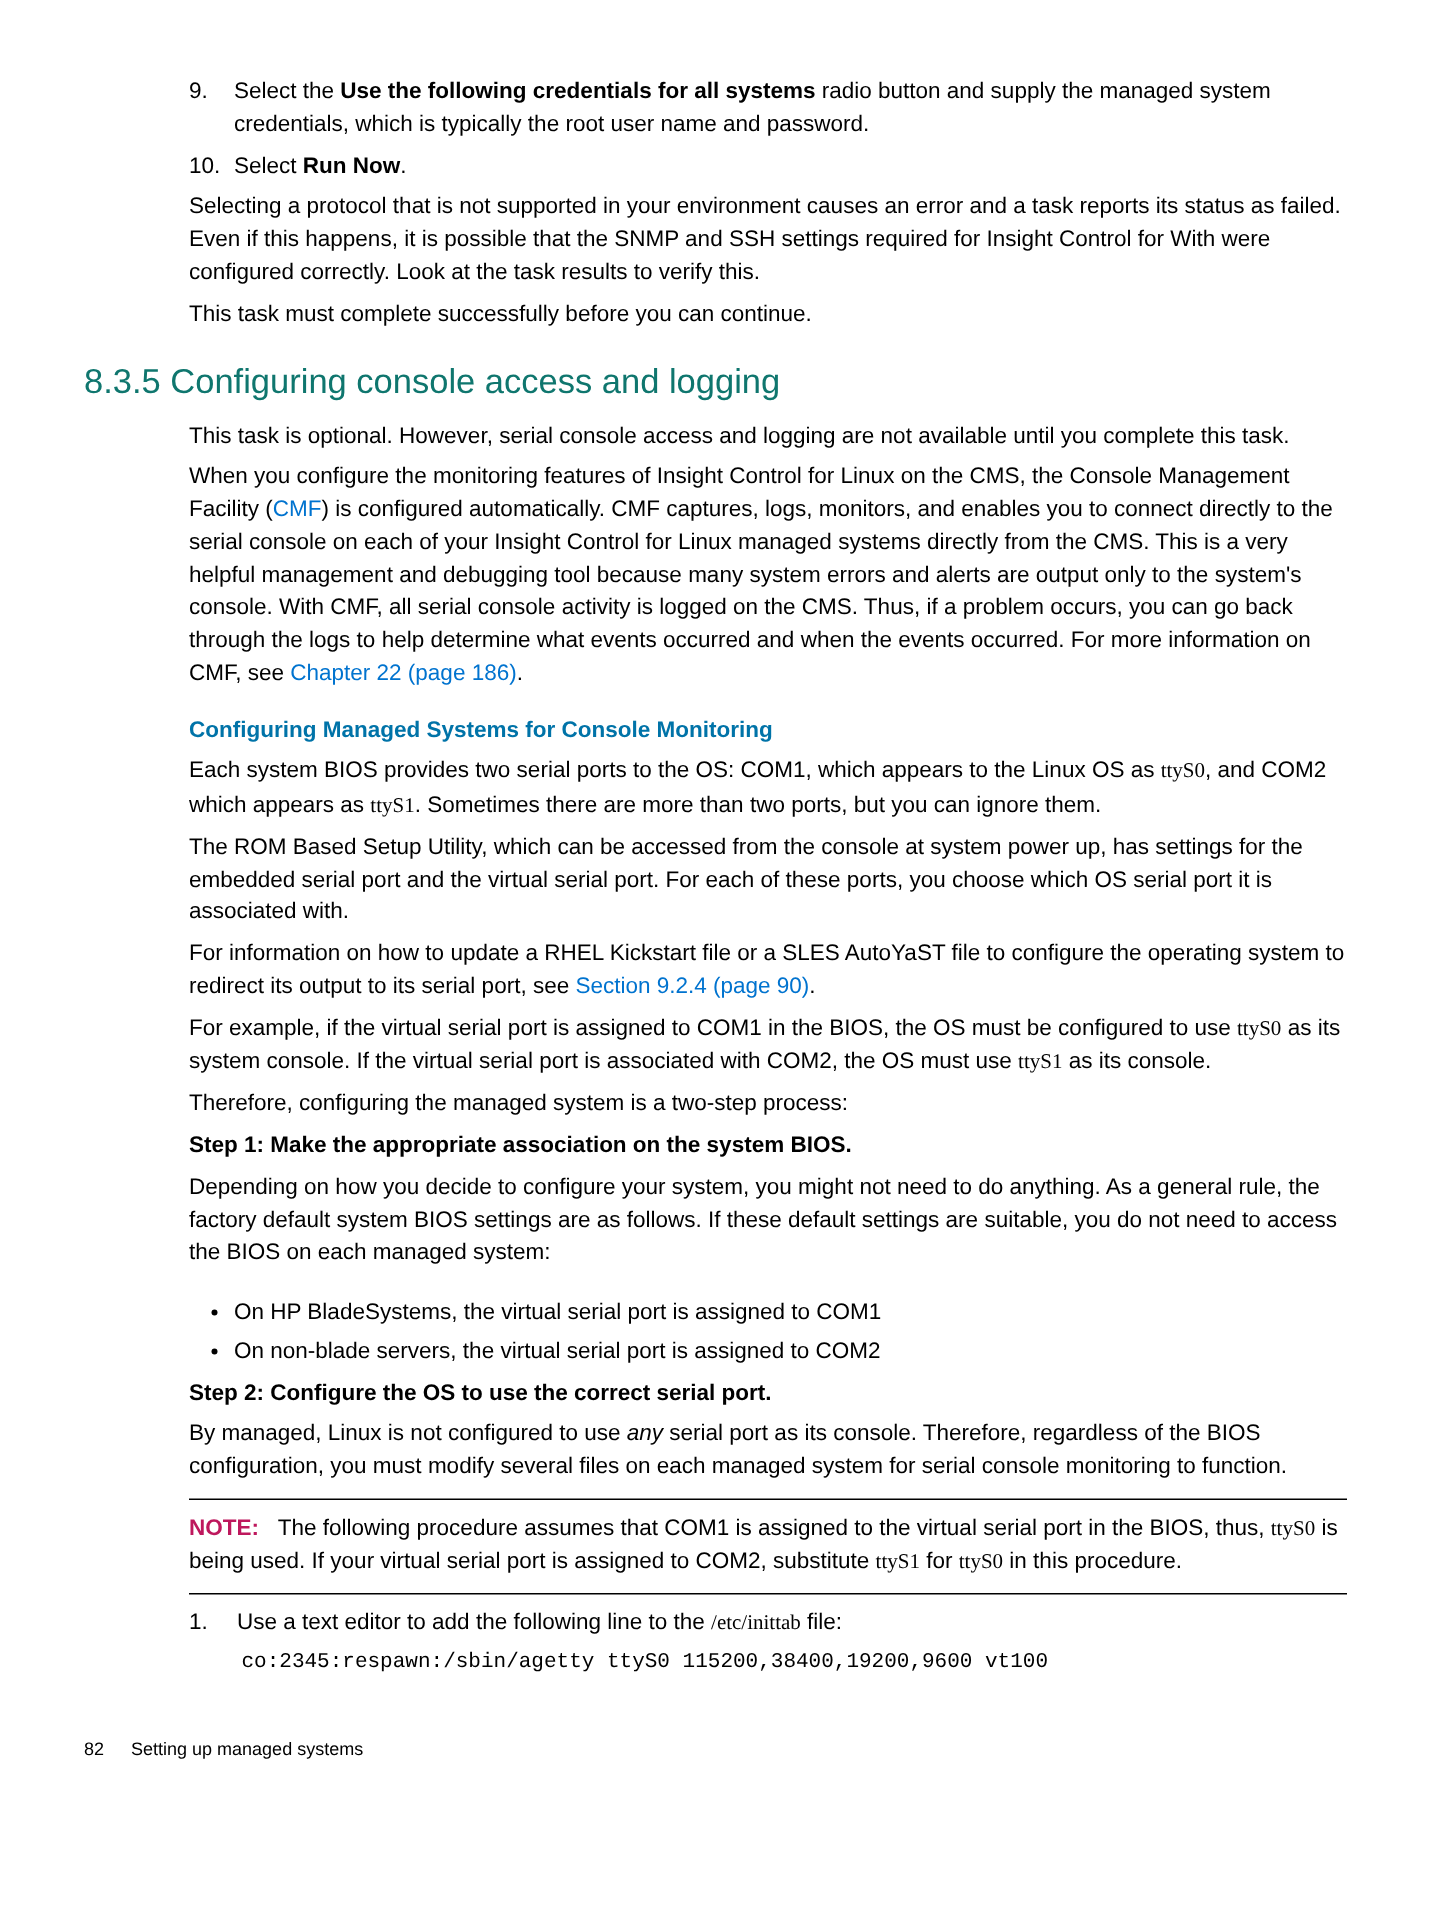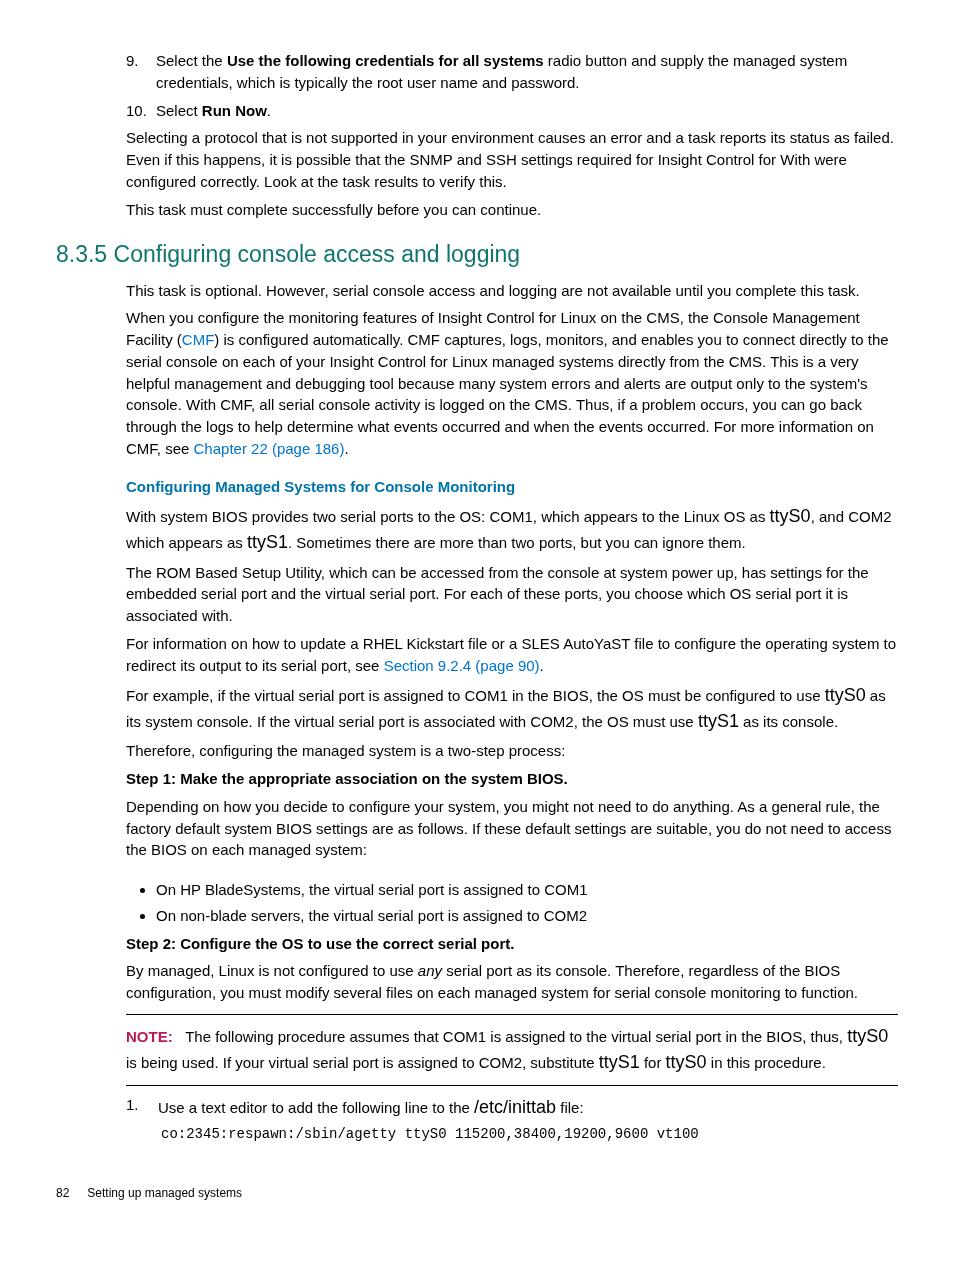--- a/index.html
+++ b/index.html
@@ -28,21 +28,21 @@
     margin: 18px 0 8px 0;
   }
   h4.sub {
     color: #0073a8;
     font-weight: bold;
     font-size: 15px;
     margin: 16px 0 6px 70px;
   }
   p { margin: 6px 0; }
   a.link { color: #0073cf; text-decoration: none; }
-  .mono { font-family: Liberation Sans, sans-serif; font-size: 18px; }
+  .mono { font-family: Liberation Serif, serif; font-size: 14px; }
   b { font-weight: bold; }
   ul.bullets { margin: 18px 0 6px 100px; padding: 0; }
   ul.bullets li { margin: 4px 0; list-style: disc; }
   hr { border: none; border-top: 1px solid #000; margin: 10px 0 8px 70px; }
   .note-label { color: #be185d; font-weight: bold; }
   .footer { font-size: 12px; margin-top: 40px; }
   .footer .pn { display:inline-block; width: 28px; }
   .codeblock { font-family:"Courier New",monospace; font-weight:normal; font-size:14px; margin-left:105px; margin-top:4px; }
   .step-num { display:inline-block; width:32px; vertical-align:top;}
   .step-row { margin-left:70px; }
@@ -79,21 +79,21 @@
 
 <p class="indent-main">This task is optional. However, serial console access and logging are not available until you complete this task.</p>
 
 <p class="indent-main">
   <span>When you configure the monitoring features of Insight Control for Linux on the CMS, the Console Management Facility (</span><a class="link">CMF</a><span>) is configured automatically. CMF captures, logs, monitors, and enables you to connect directly to the serial console on each of your Insight Control for Linux managed systems directly from the CMS. This is a very helpful management and debugging tool because many system errors and alerts are output only to the system's console. With CMF, all serial console activity is logged on the CMS. Thus, if a problem occurs, you can go back through the logs to help determine what events occurred and when the events occurred. For more information on CMF, see </span><a class="link">Chapter 22 (page 186)</a><span>.</span>
 </p>
 
 <h4 class="sub">Configuring Managed Systems for Console Monitoring</h4>
 
 <p class="indent-main">
-  <span>With system BIOS provides two serial ports to the OS: COM1, which appears to the Linux OS as </span><span class="mono">ttyS0</span><span>, and COM2 which appears as </span><span class="mono">ttyS1</span><span>. Sometimes there are more than two ports, but you can ignore them.</span>
+  <span>Each system BIOS provides two serial ports to the OS: COM1, which appears to the Linux OS as </span><span class="mono">ttyS0</span><span>, and COM2 which appears as </span><span class="mono">ttyS1</span><span>. Sometimes there are more than two ports, but you can ignore them.</span>
 </p>
 
 <p class="indent-main">The ROM Based Setup Utility, which can be accessed from the console at system power up, has settings for the embedded serial port and the virtual serial port. For each of these ports, you choose which OS serial port it is associated with.</p>
 
 <p class="indent-main">
   <span>For information on how to update a RHEL Kickstart file or a SLES AutoYaST file to configure the operating system to redirect its output to its serial port, see </span><a class="link">Section 9.2.4 (page 90)</a><span>.</span>
 </p>
 
 <p class="indent-main">
   <span>For example, if the virtual serial port is assigned to COM1 in the BIOS, the OS must be configured to use </span><span class="mono">ttyS0</span><span> as its system console. If the virtual serial port is associated with COM2, the OS must use </span><span class="mono">ttyS1</span><span> as its console.</span>

